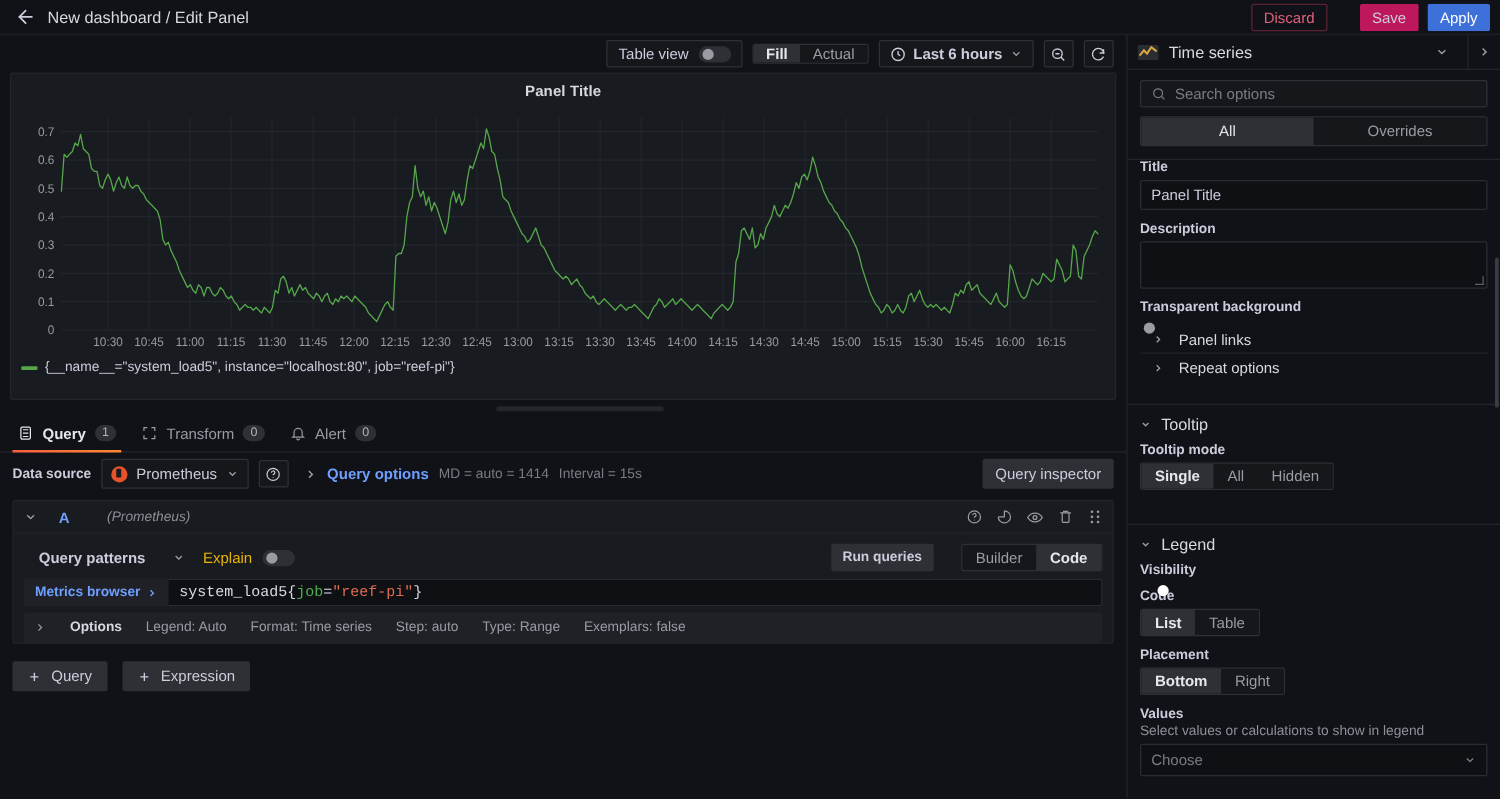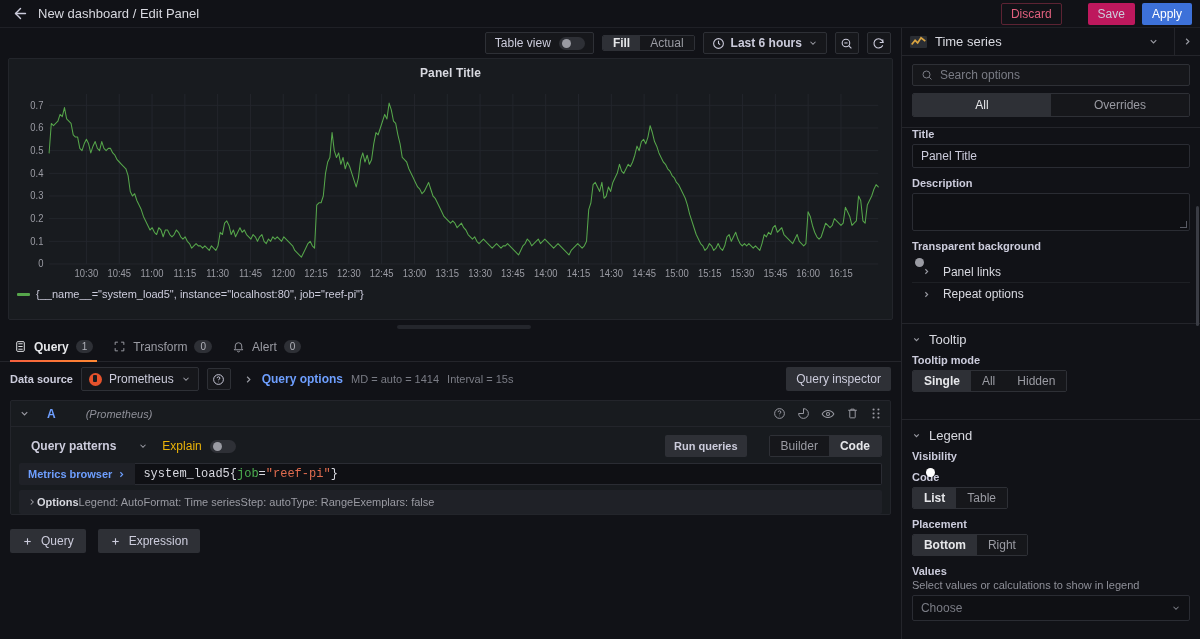--- a/index.html
+++ b/index.html
@@ -163,21 +163,21 @@
     display: flex; align-items: center; padding: 0 8px;
     font-family: "Liberation Mono", monospace; font-size: 12px; color: #d8d9e0;
     border-radius: 0 2px 2px 0; overflow: hidden; white-space: nowrap;
   }
   .tok-metric { color: #d8d9e0; }
   .tok-label { color: #4caf50; }
   .tok-str { color: #e06c4f; }
   .tok-brace { color: #d8d9e0; }
 
   .q-optrow {
-    display: flex; align-items: center; gap: 0; height: 24px;
+    display: flex; align-items: center; gap: 19px; height: 24px;
     background: #1f2127; margin: 5px 0 0 0; padding: 0 8px; font-size: 11px; color: #9a9ba3;
     border-radius: 2px;
   }
   .q-optrow .opt-caret { color: #9a9ba3; cursor: pointer; }
   .q-optrow .opt-title { color: #d8d9e0; font-weight: bold; }
 
   .add-row { display: flex; gap: 12px; padding: 14px 10px 0 10px; }
   .add-btn {
     height: 24px; padding: 0 12px; background: #2e3036; border-radius: 2px;
     display: flex; align-items: center; gap: 8px; font-size: 12px; color: #ccccdc; cursor: pointer;

